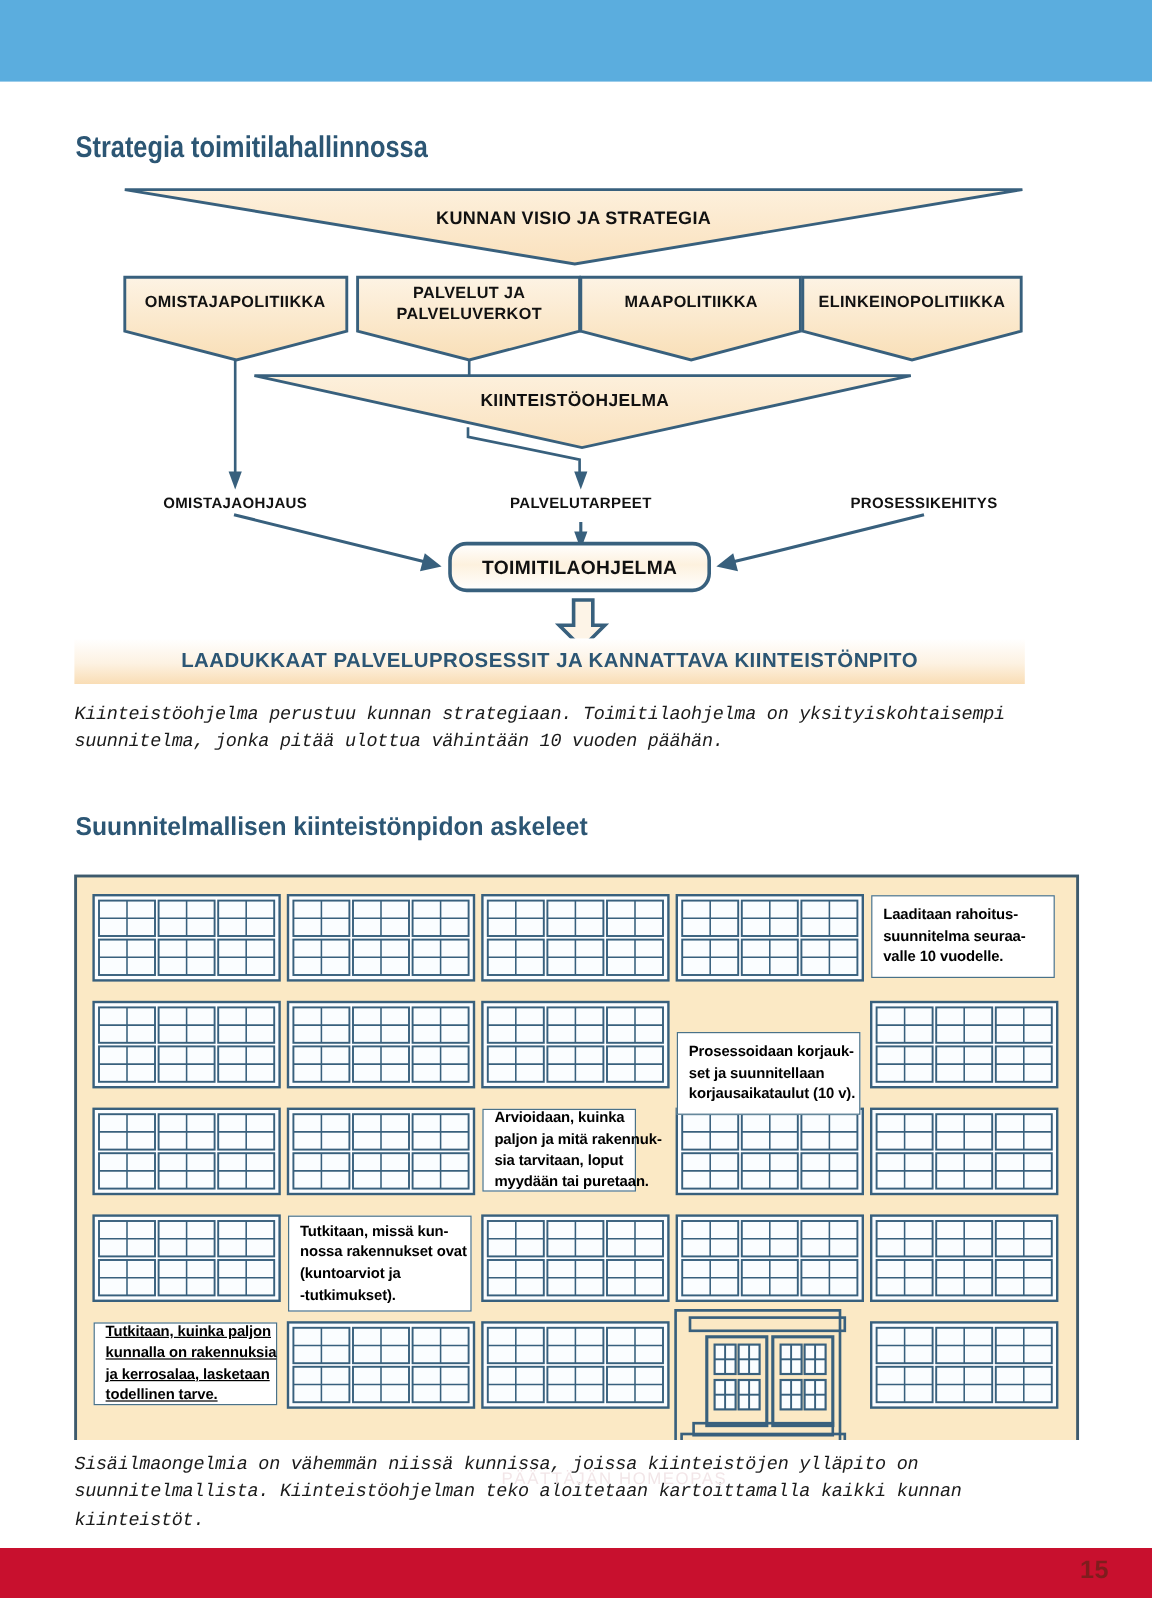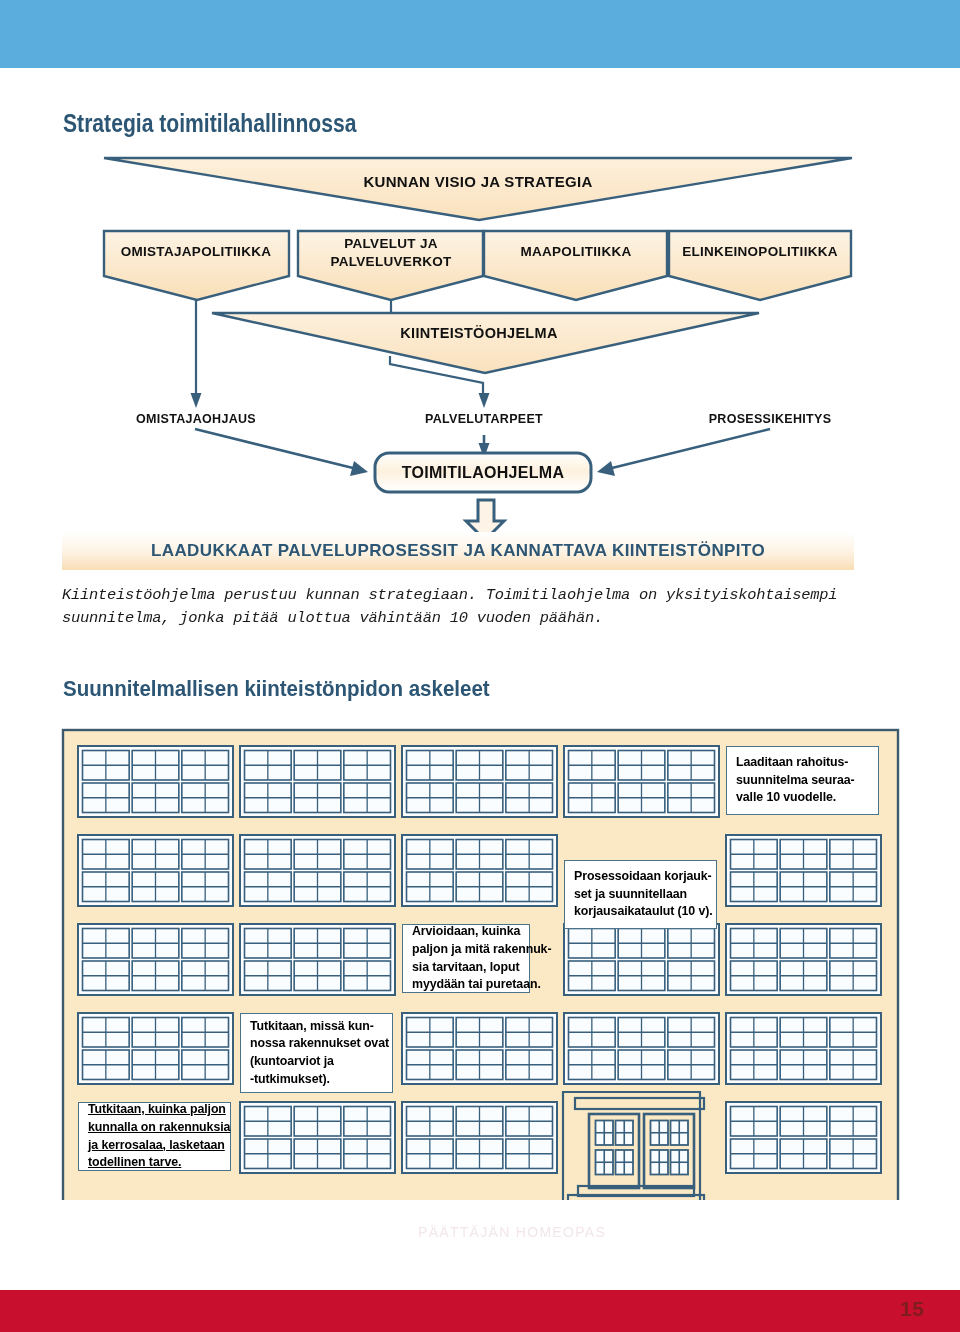--- a/index.html
+++ b/index.html
@@ -569,17 +569,18 @@
 -tutkimukset).</span>
       </div>
       <div class="callout" style="left: 78px; top: 1102px; width: 153px; height: 69px; text-decoration: underline;">
         <span>Tutkitaan, kuinka paljon
 kunnalla on rakennuksia
 ja kerrosalaa, lasketaan
 todellinen tarve.</span>
       </div>
     </div>
 
+  <div class="para" id="para2">Sisäilmaongelmia on vähemmän niissä kunnissa, joissa kiinteistöjen ylläpito on suunnitelmallista. Kiinteistöohjelman teko aloitetaan kartoittamalla kaikki kunnan kiinteistöt.</div>
 
   <div class="redband"></div>
   <div class="footer-label">PÄÄTTÄJÄN HOMEOPAS</div>
   <div class="footer-num">15</div>
 </div>
 
 </body></html>

